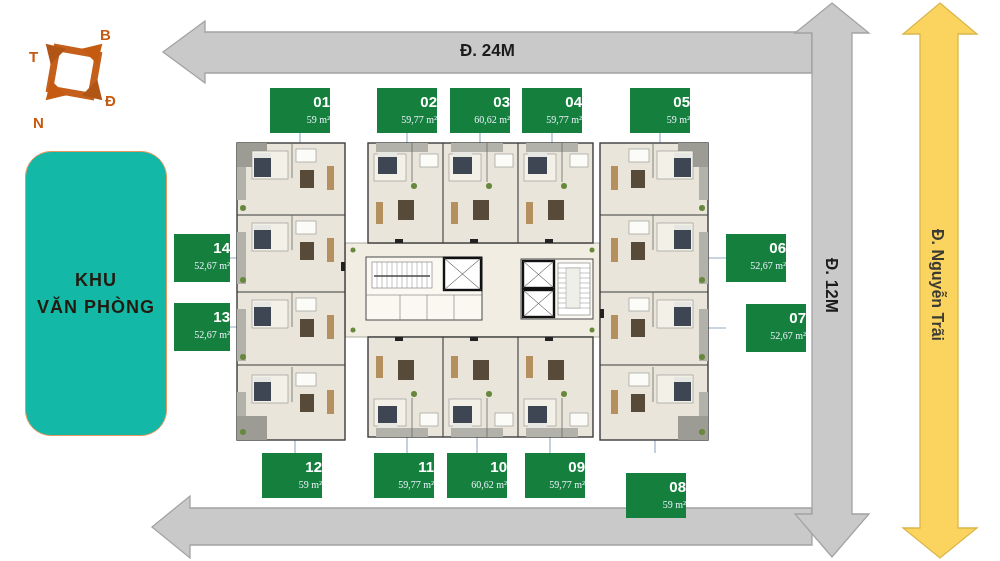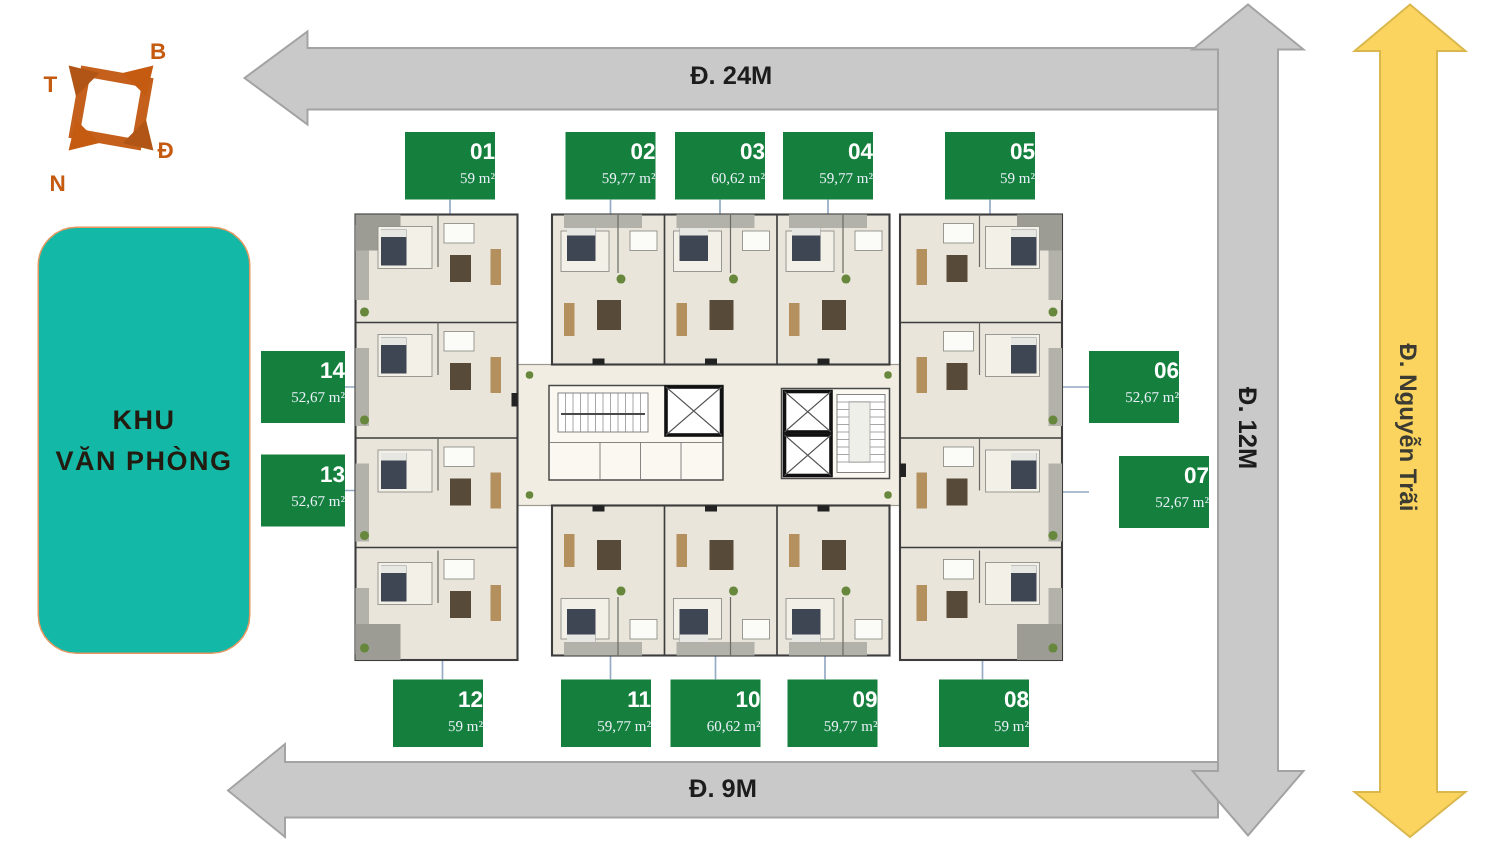--- a/index.html
+++ b/index.html
@@ -168,21 +168,20 @@
       </g>
     </g>
   </svg>
 
   <div class="cletter" style="left:100px;top:26px;">B</div>
   <div class="cletter" style="left:105px;top:92px;">Đ</div>
   <div class="cletter" style="left:33px;top:114px;">N</div>
   <div class="cletter" style="left:29px;top:48px;">T</div>
 
   <div class="roadlbl" style="left:163px;top:41px;width:649px;">Đ. 24M</div>
-  <div class="roadlbl" style="left:152px;top:516px;width:660px;">Đ. 9M</div>
   <div class="roadlbl vert" style="left:821px;top:195px;height:180px;">Đ. 12M</div>
   <div class="roadlbl vert" style="left:928px;top:175px;height:220px;font-size:16px;color:#3B3B33;">Đ. Nguyễn Trãi</div>
 
   <div id="office">
     <div>KHU</div>
     <div>VĂN PHÒNG</div>
   </div>
 
   <div class="ubox" style="left:270px;top:88px;">
     <div class="unum">01</div>
@@ -232,18 +231,18 @@
     <div class="uarea">59,77 m²</div>
   </div>
   <div class="ubox" style="left:447px;top:453px;">
     <div class="unum">10</div>
     <div class="uarea">60,62 m²</div>
   </div>
   <div class="ubox" style="left:525px;top:453px;padding-left:12px;">
     <div class="unum">09</div>
     <div class="uarea">59,77 m²</div>
   </div>
-  <div class="ubox" style="left:626px;top:453px;">
+  <div class="ubox" style="left:626px;top:473px;">
     <div class="unum">08</div>
     <div class="uarea">59 m²</div>
   </div>
 
 </div>
 
 </body></html>

